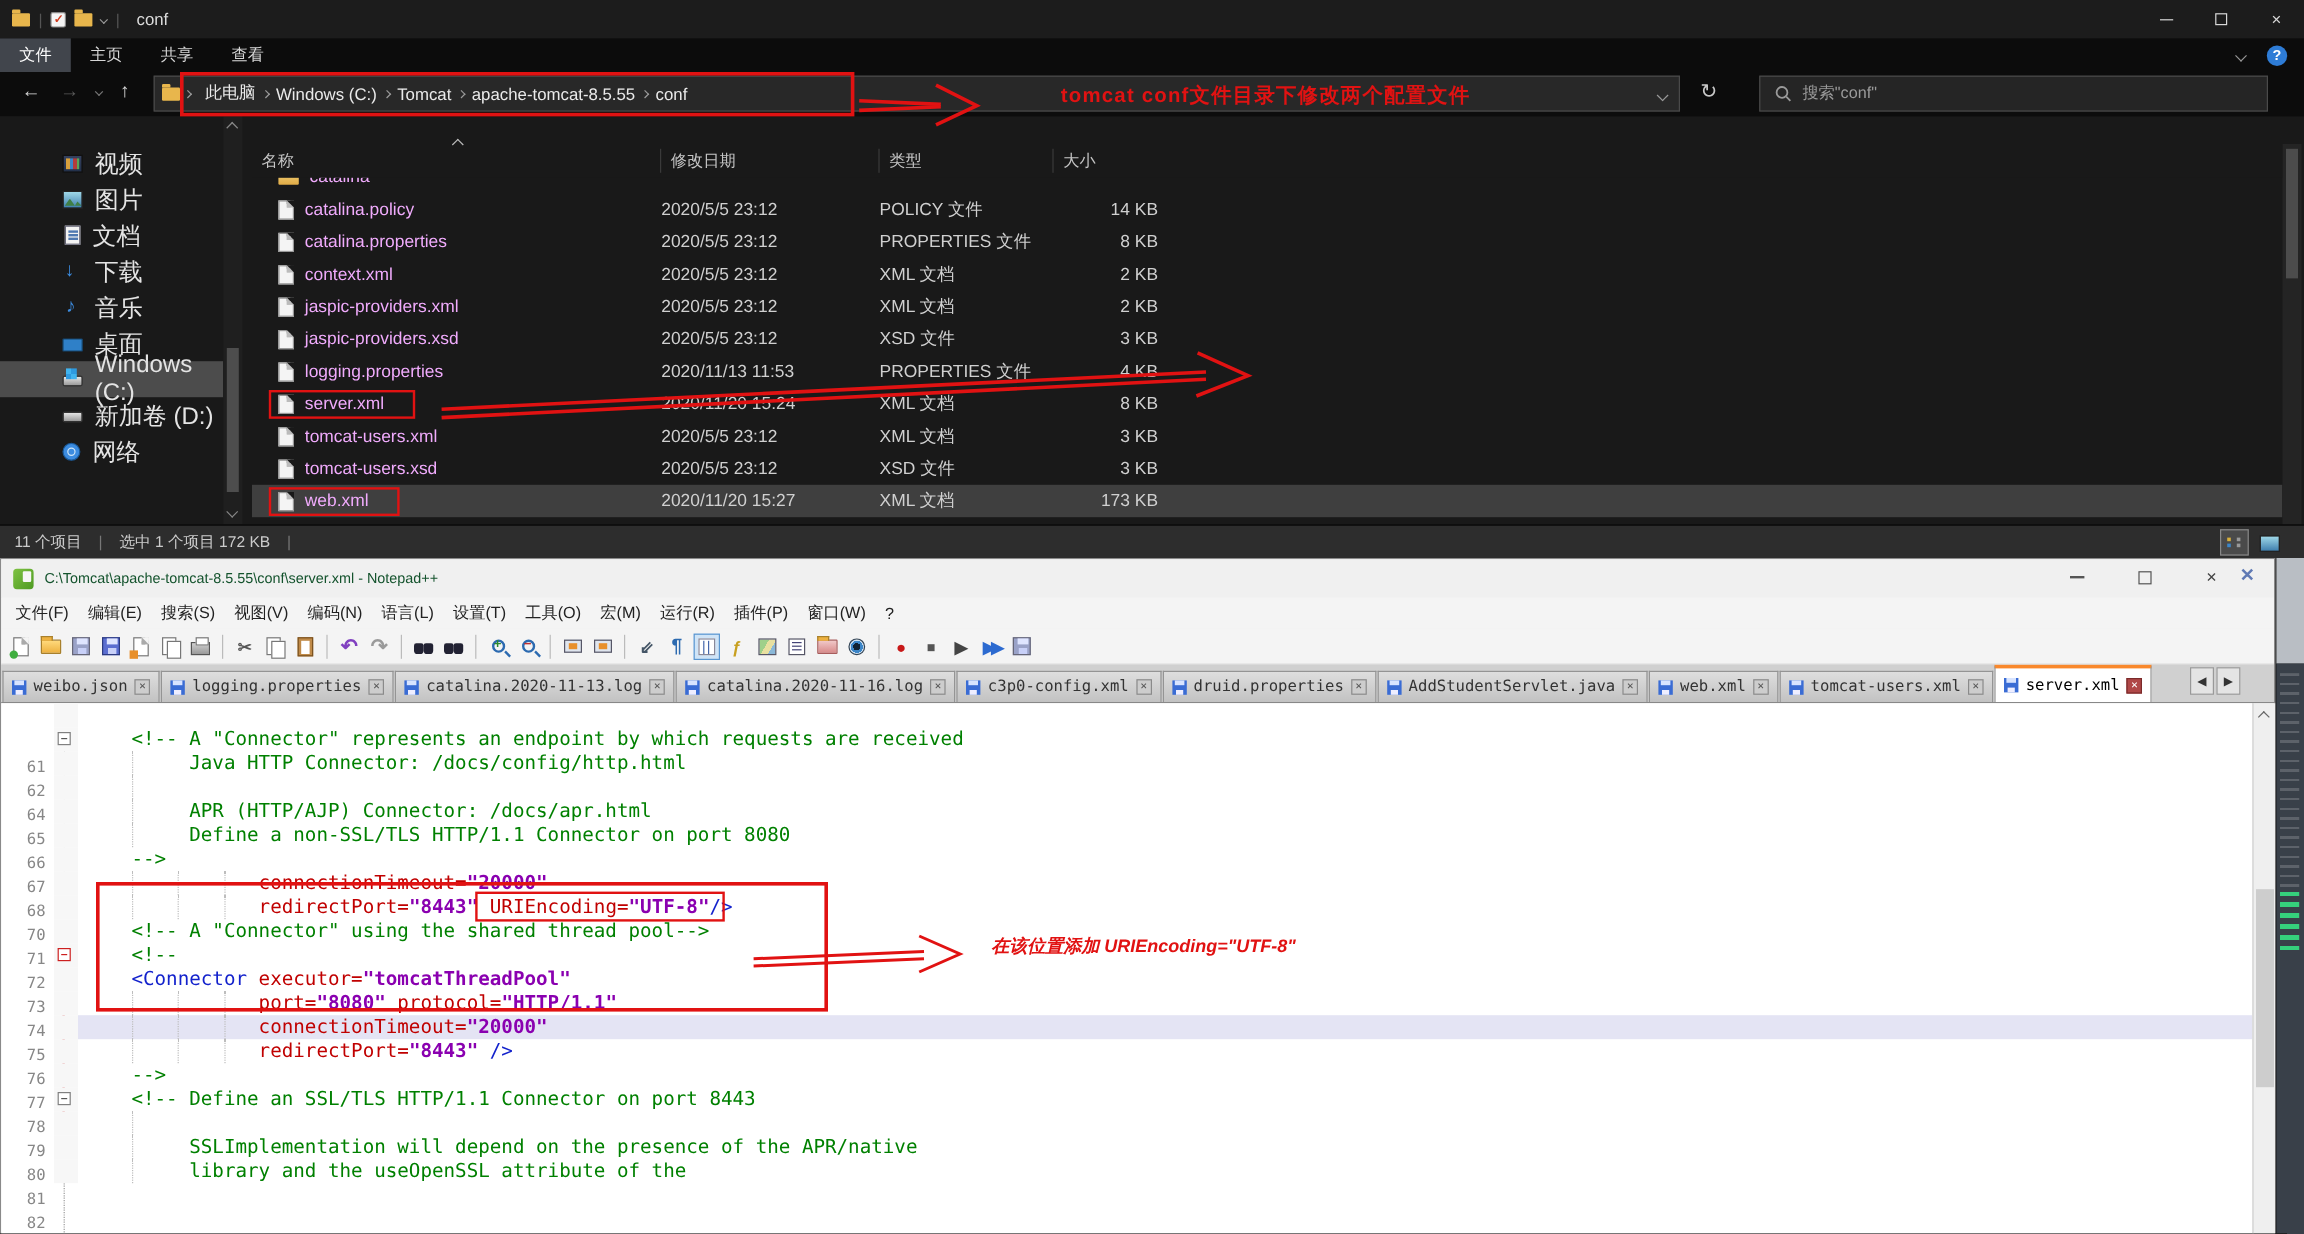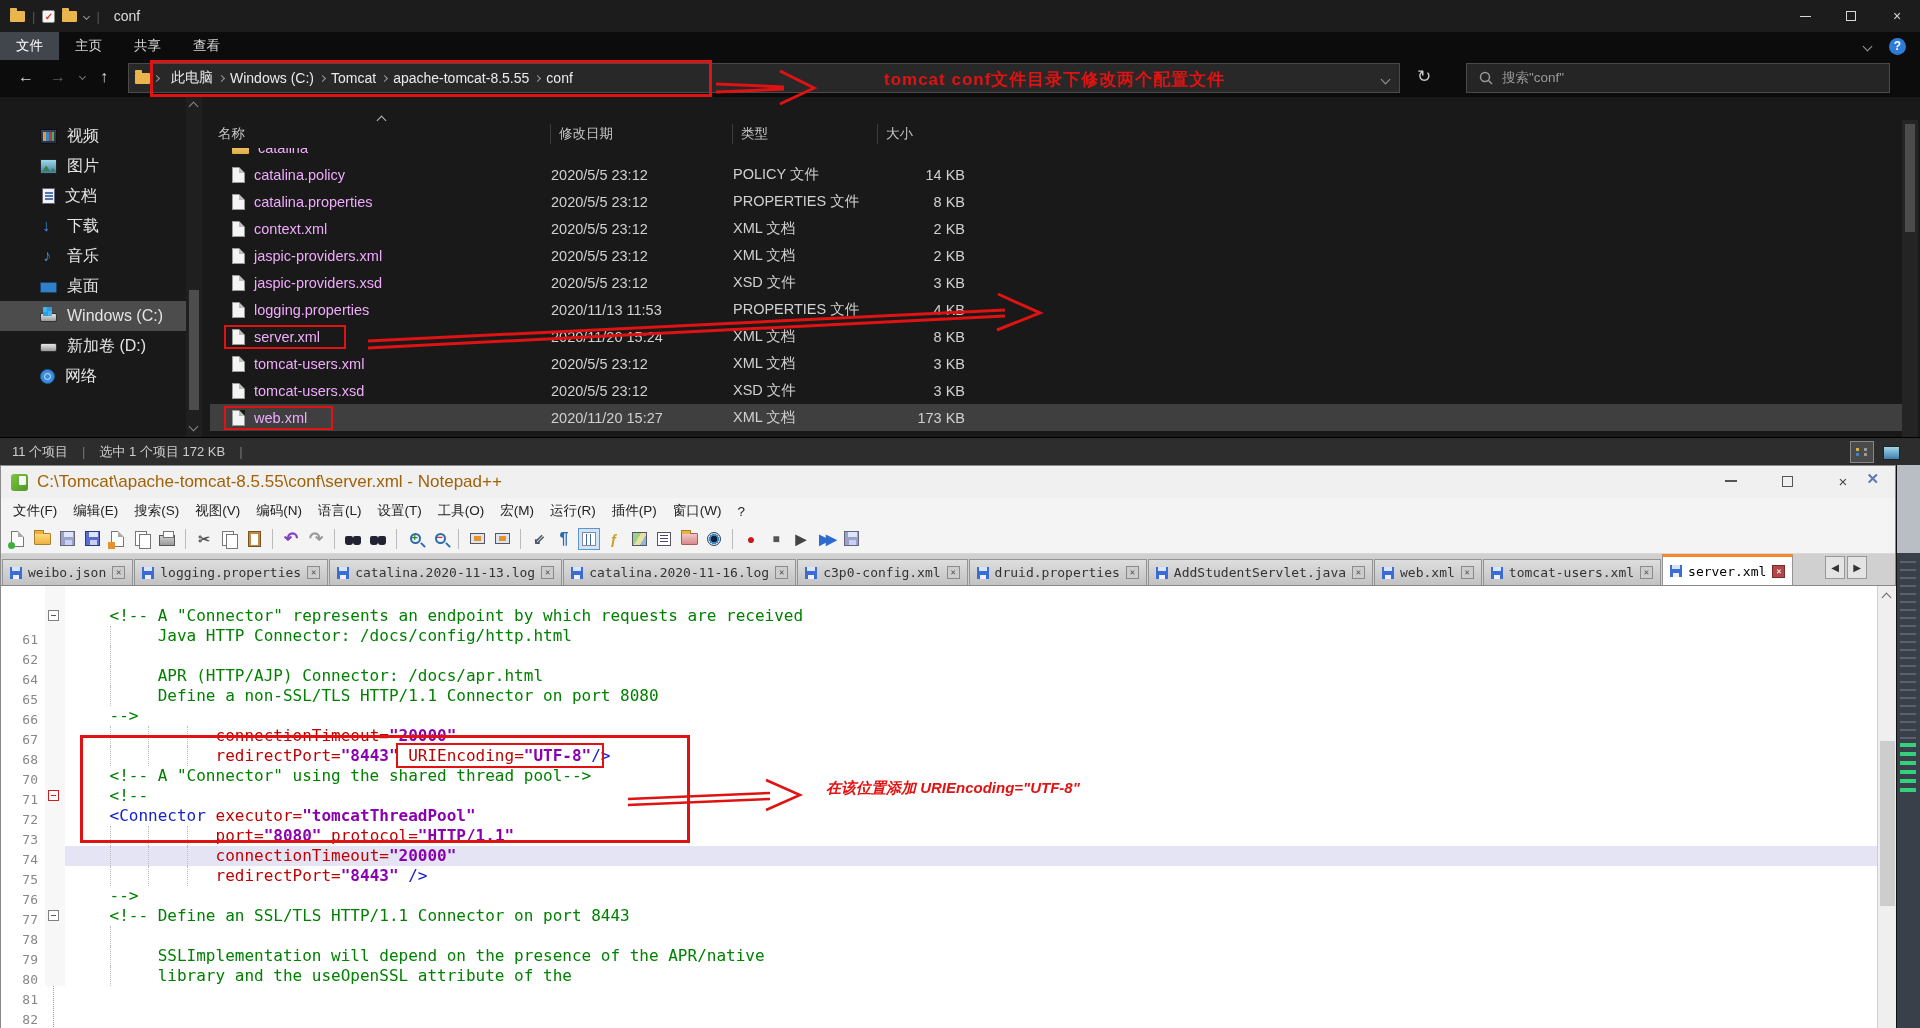--- a/index.html
+++ b/index.html
@@ -38,21 +38,21 @@
   #search-text { color:#9a9a9a; font-size:13.5px; }
 
   .chev { display:inline-block; width:7px; height:7px; border-right:1.6px solid currentColor; border-bottom:1.6px solid currentColor; }
   .chev.down { transform:rotate(45deg); }
   .chev.up { transform:rotate(-135deg); }
   .chev.right { transform:rotate(-45deg); width:5px; height:5px; }
   .c-dim { color:#9a9a9a; } .c-dim2{ color:#777; }
 
   
   #sidebar { position:absolute; left:0; top:97px; width:186px; height:340px; background:#191919; padding-top:24px; }
-  .side-item { height:30px; display:flex; align-items:center; gap:10px; padding-left:40px; color:#e4e4e4; font-size:16px; }
+  .side-item { height:30px; display:flex; align-items:center; gap:10px; padding-left:52px; color:#e4e4e4; font-size:20px; }
   .side-item.sel { background:#4c4c4c; }
   .si { width:17px; height:15px; position:relative; flex:none; }
   .si-videos { background:linear-gradient(#35415e,#22304a); border:1px solid #111; }
   .si-videos::after{content:"";position:absolute;left:2px;top:2px;width:11px;height:9px;background:
      linear-gradient(90deg,#d8a03c 0 3px,#3c86c8 3px 6px,#b43c3c 6px 9px,#58a858 9px 11px);}
   .si-pictures { background:linear-gradient(#9fd8e8,#3f7fae); border:1px solid #222; }
   .si-pictures::after{content:"";position:absolute;left:1px;bottom:1px;width:14px;height:6px;background:#3f7f46;clip-path:polygon(0 100%,30% 0,60% 100%,75% 40%,100% 100%);}
   .si-documents { background:#f2f2f2; border:1px solid #667; width:13px; height:16px; margin-left:2px;}
   .si-documents::after{content:"";position:absolute;left:2px;top:3px;width:8px;height:1.5px;background:#4f78b0;box-shadow:0 3px 0 #4f78b0,0 6px 0 #4f78b0;}
   .si-downloads::after{content:"↓";position:absolute;left:2px;top:-2px;font-size:16px;font-weight:bold;color:#3c8ce0;}
@@ -97,21 +97,21 @@
   .view-btn.active { background:#4a4a4a; border-color:#888; }
   .vb-details::after { content:""; position:absolute; left:5px; top:6px; width:3px; height:3px; background:#d8b03c;
      box-shadow:0 5px 0 #3c86c8, 8px 0 0 #999, 8px 5px 0 #999; }
   .vb-thumb::after { content:""; position:absolute; left:4px; top:4px; width:15px; height:12px; background:linear-gradient(#9fd8e8,#3f7fae); border:1px solid #222; }
 
   
   #npp { position:absolute; left:0; top:465px; width:1896px; height:563px; background:#f0f0f0; border:1px solid #8a8a8a; }
   #npp-title { position:absolute; left:0; top:0; width:100%; height:32px; background:#f0f0f0; display:flex; align-items:center; gap:9px; padding-left:10px; }
   .npp-logo { width:17px; height:17px; background:linear-gradient(135deg,#7ec242,#4e9a22); border-radius:3px; position:relative; }
   .npp-logo::after { content:""; position:absolute; right:2px; top:2px; width:7px; height:9px; background:#f6f6f6; border-radius:1px; }
-  #npp-title-text { font-size:17px; color:#a16207; }
+  #npp-title-text { font-size:12px; color:#14532d; }
   .npp-winbtns { position:absolute; right:24px; top:0; display:flex; }
   .npp-winbtn { width:56px; height:30px; display:flex; align-items:center; justify-content:center; color:#444; font-size:15px; }
   .npp-winbtn .sq { width:11px; height:11px; border:1px solid #555; }
   .npp-winbtn .mn { width:12px; height:1.5px; background:#555; }
 
   #npp-menu { position:absolute; left:0; top:32px; width:100%; height:26px; background:#f4f4f4; display:flex; align-items:center; padding-left:4px; }
   .menu-item { padding:0 8px; font-size:13.5px; color:#222; }
   #menu-x { position:absolute; right:16px; top:4px; color:#5f79b4; font-size:15px; font-weight:bold; }
 
   #npp-toolbar { position:absolute; left:0; top:58px; width:100%; height:30px; background:#f4f4f4; display:flex; align-items:center; gap:3px; padding-left:5px; border-bottom:1px solid #d8d8d8;}

